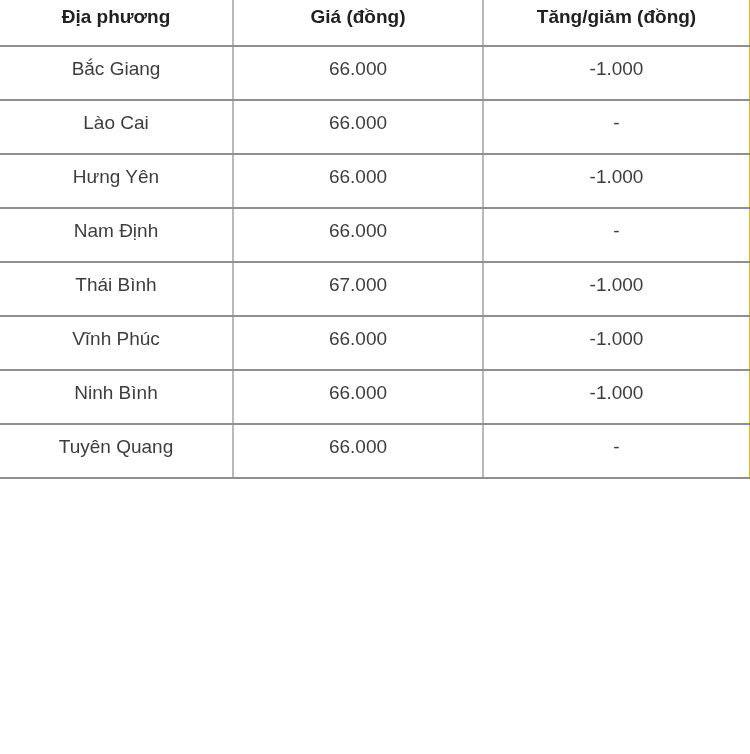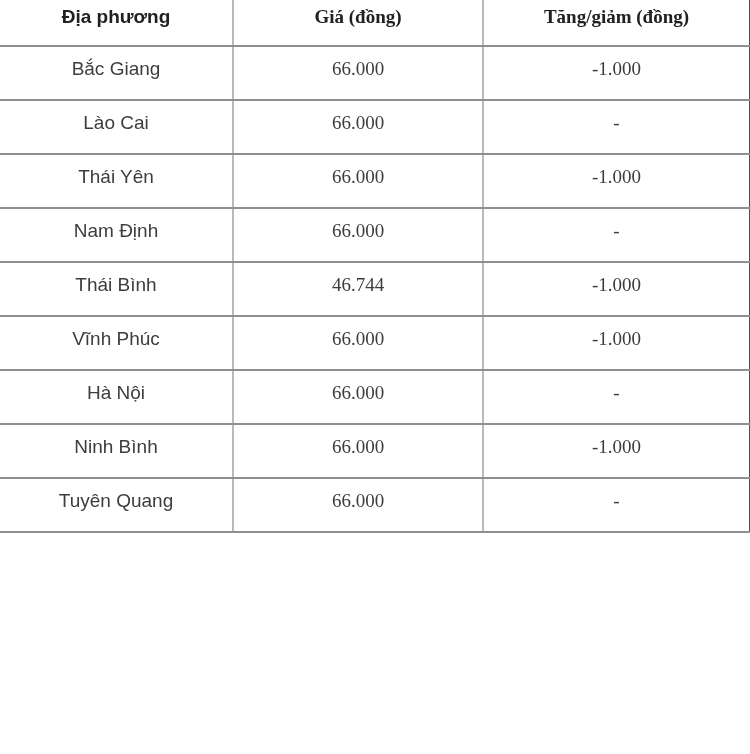--- a/index.html
+++ b/index.html
@@ -43,24 +43,23 @@
     vertical-align: top;
     font-size: 19px;
     font-weight: normal;
     color: #3d3d3d;
     line-height: 26px;
     border-bottom: 2px solid #8f8f8f;
     margin-left: 40px;
   }
   th + th, td + td {
     border-left: 2px solid #b9b9b9;
-    font-family: Liberation Serif, serif;
   }
   th:last-child, td:last-child {
-    border-right: 2px solid #6d28d9;
+    border-right: 2px solid #eab308;
   }
 </style>
 </head>
 <body>
 
 <div class="page">
   <table class="price-table">
     <colgroup>
       <col class="c1">
       <col class="c2">
@@ -78,43 +77,38 @@
         <td>Bắc Giang</td>
         <td>66.000</td>
         <td>-1.000</td>
       </tr>
       <tr>
         <td>Lào Cai</td>
         <td>66.000</td>
         <td>-</td>
       </tr>
       <tr>
-        <td>Thái Yên</td>
+        <td>Hưng Yên</td>
         <td>66.000</td>
         <td>-1.000</td>
       </tr>
       <tr>
         <td>Nam Định</td>
         <td>66.000</td>
         <td>-</td>
       </tr>
       <tr>
         <td>Thái Bình</td>
-        <td>46.744</td>
+        <td>67.000</td>
         <td>-1.000</td>
       </tr>
       <tr>
         <td>Vĩnh Phúc</td>
         <td>66.000</td>
         <td>-1.000</td>
-      </tr>
-      <tr>
-        <td>Hà Nội</td>
-        <td>66.000</td>
-        <td>-</td>
       </tr>
       <tr>
         <td>Ninh Bình</td>
         <td>66.000</td>
         <td>-1.000</td>
       </tr>
       <tr>
         <td>Tuyên Quang</td>
         <td>66.000</td>
         <td>-</td>

